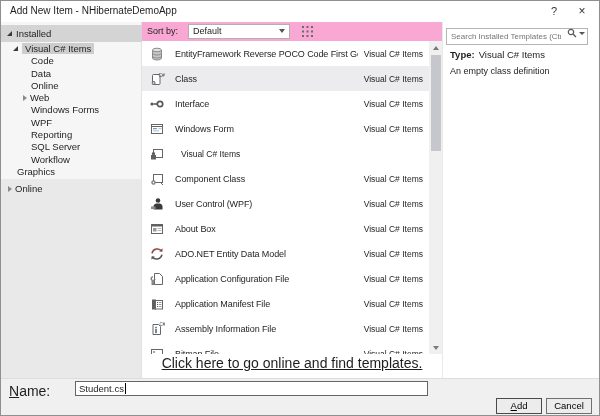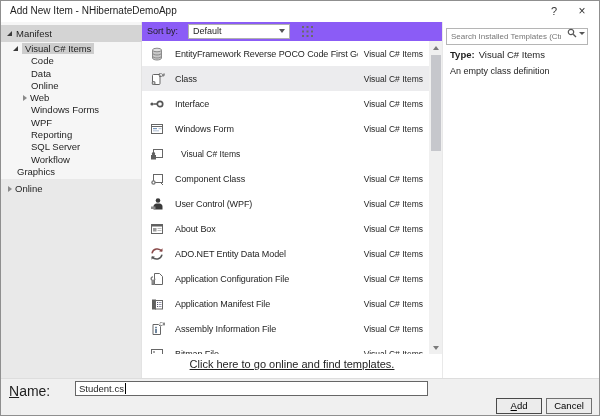--- a/index.html
+++ b/index.html
@@ -36,21 +36,21 @@
   .t-root{ padding-left:12px; }
   .t-root .sel-label{ background:#cdcdcd; padding:0 3px; }
   .t-child{ padding-left:30px; }
   .t-web{ padding-left:22px; }
   .t-graphics{ padding-left:16px; }
   .online-row{ position:absolute; left:0; top:160px; width:141px; height:14px;
                line-height:14px; padding-left:7px; }
 
   
   .middle{ position:absolute; left:141px; top:21px; width:300px; height:356px; background:#fff; }
-  .toolbar{ position:absolute; left:0; top:0; width:300px; height:19px; background:#8b5cf6; }
+  .toolbar{ position:absolute; left:0; top:0; width:300px; height:19px; background:#f9a8d4; }
   .sortby-label{ position:absolute; left:5px; top:4px; font-size:9px; }
   .combo{ position:absolute; left:46px; top:2px; width:102px; height:15px; background:#fff;
           border:1px solid #b0b0b0; font-size:9px; line-height:13px; padding-left:4px; cursor:default;}
   .combo .arr{ position:absolute; right:4px; top:4px; width:0; height:0;
                border-left:3.5px solid transparent; border-right:3.5px solid transparent;
                border-top:4px solid #555; }
   .viewbtn{ position:absolute; top:1px; width:17px; height:17px; border:1px solid transparent;
             display:flex; align-items:center; justify-content:center; cursor:default; }
   .viewbtn.grid{ left:157px; }
   .viewbtn.list{ left:177px; border-color:#9a9a9a; background:#e4e4e4; }
@@ -67,21 +67,21 @@
              align-items:center; justify-content:center; }
   .sb-up{ top:0; } .sb-down{ bottom:0; }
   .tri-up{ width:0; height:0; border-left:3.5px solid transparent; border-right:3.5px solid transparent;
            border-bottom:4.5px solid #7a7a7a; }
   .tri-down{ width:0; height:0; border-left:3.5px solid transparent; border-right:3.5px solid transparent;
              border-top:4.5px solid #7a7a7a; }
   .sb-thumb{ position:absolute; left:1.5px; top:14px; width:10px; height:96px; background:#c6c7cc; }
 
   .linkrow{ position:absolute; left:0; top:332px; width:300px; height:17px; text-align:center;
             background:#fff; }
-  .linkrow a{ font-size:11px; color:#1e1e1e; text-decoration:underline; cursor:pointer; }
+  .linkrow a{ font-size:14px; color:#1e1e1e; text-decoration:underline; cursor:pointer; }
 
   
   .right{ position:absolute; left:441px; top:21px; width:159px; height:356px; background:#fff;
           border-left:1px solid #e9e9e9; }
   .searchwrap{ position:absolute; left:3px; top:3px; width:142px; height:17px; }
   .searchwrap input{ width:100%; height:100%; border:1px solid #b5b5b5; font-family:inherit;
                      font-size:8px; padding:0 26px 0 4px; color:#1e1e1e; outline:none; }
   .searchwrap input::placeholder{ color:#767676; }
   .search-glyphs{ position:absolute; right:3px; top:3px; display:flex; align-items:center; gap:2px; }
   .mini-arr{ width:0; height:0; border-left:3px solid transparent; border-right:3px solid transparent;
@@ -115,21 +115,21 @@
     <span class="title">Add New Item - NHibernateDemoApp</span>
     <span class="tb-btn help-btn">?</span>
     <span class="tb-btn close-btn">×</span>
   </div>
 
   <div class="topstrip"></div>
 
   <div class="sidebar">
     <div class="sidebar-lower"></div>
     <div class="installed-bar">
-      <span class="exp-black"></span><span>Manifest</span>
+      <span class="exp-black"></span><span>Installed</span>
     </div>
     <div class="tree">
       <div class="titem t-root">
         <span class="exp-black" style="margin-left:0;"></span><span class="sel-label">Visual C# Items</span>
       </div>
       <div class="titem t-child"><span>Code</span></div>
       <div class="titem t-child"><span>Data</span></div>
       <div class="titem t-child"><span>Online</span></div>
       <div class="titem t-web">
         <span class="exp-hollow"></span><span>Web</span>

